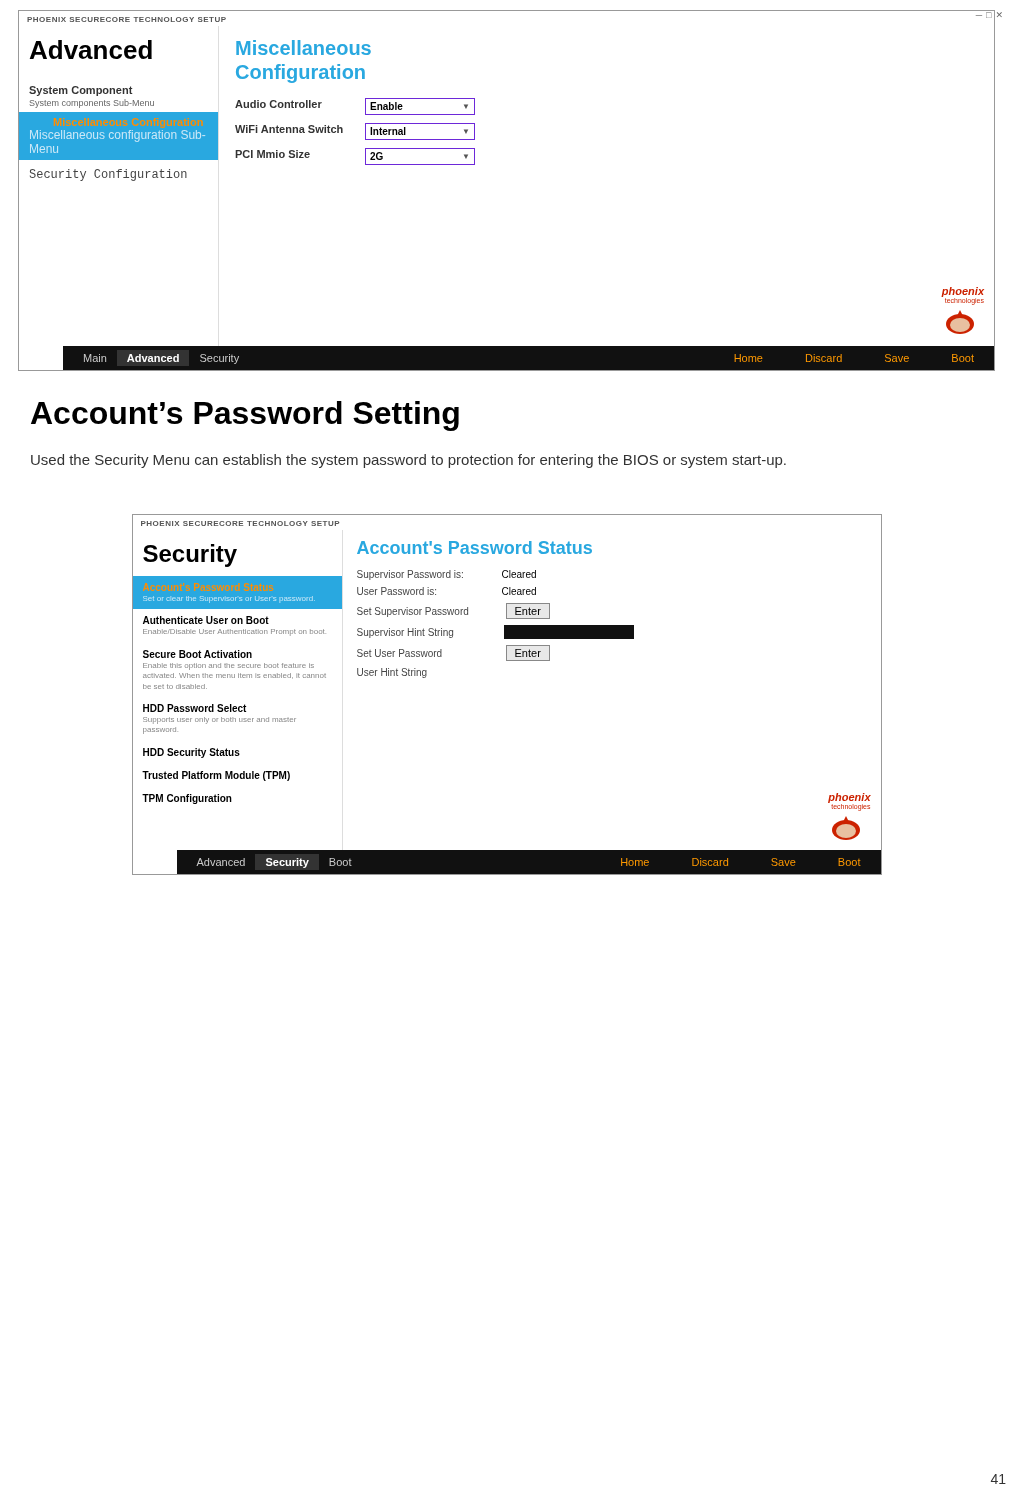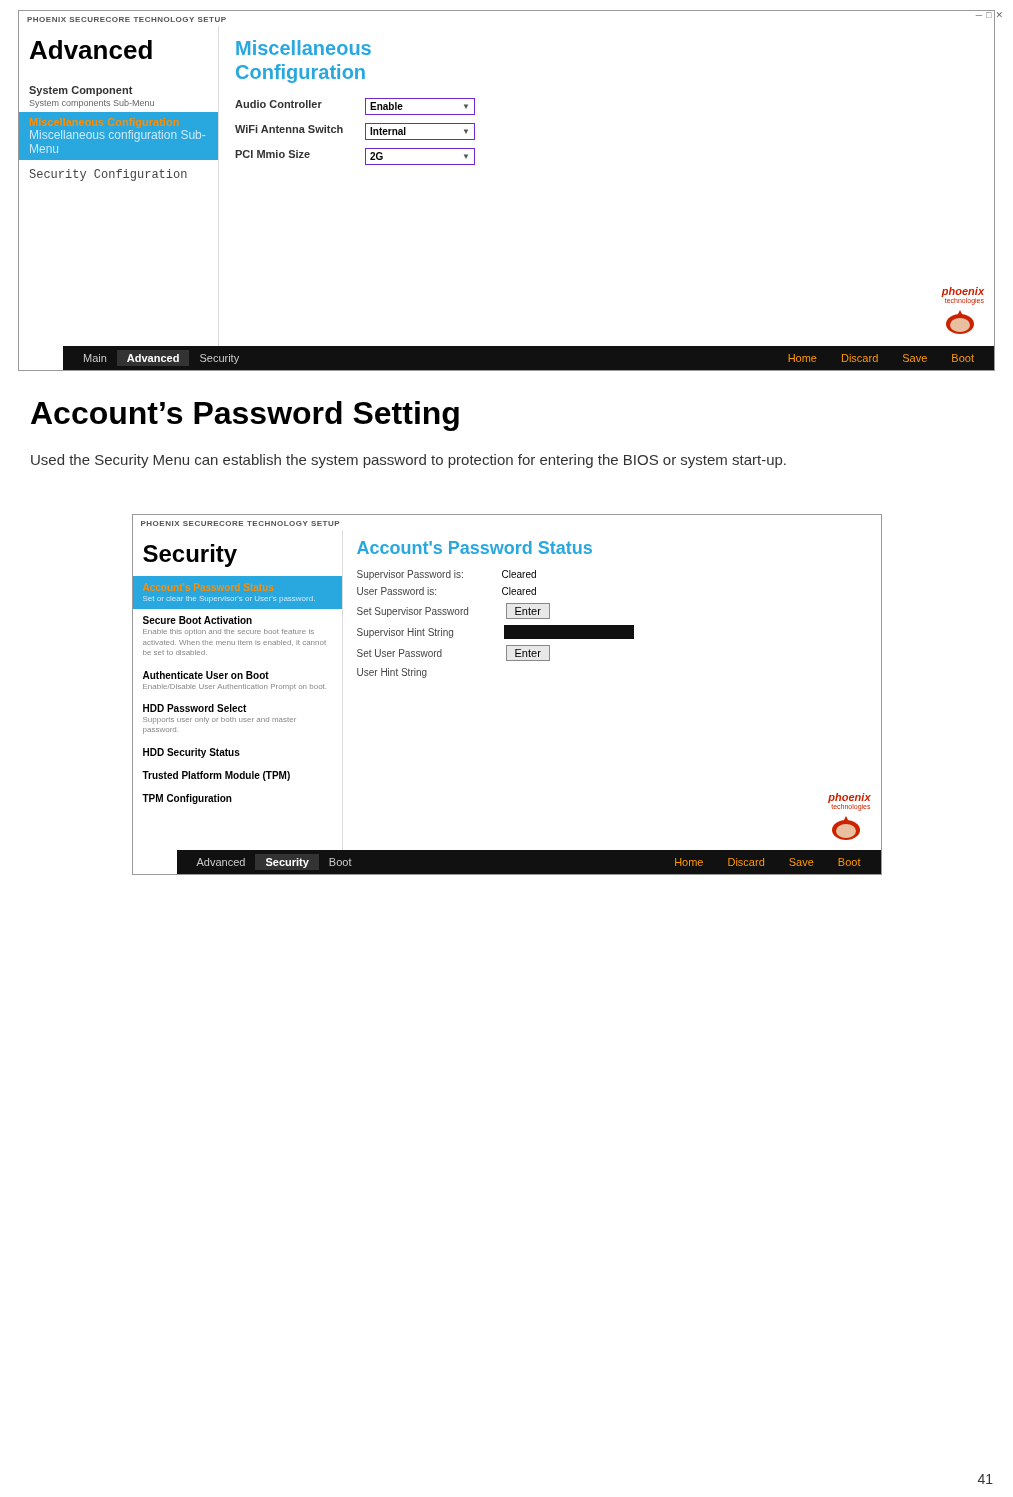--- a/index.html
+++ b/index.html
@@ -66,20 +66,21 @@
 
     .bios-menu-item.active .bios-menu-title {
       color: #ff8c00;
       font-weight: bold;
       font-size: 11px;
     }
 
     .bios-menu-item .bios-menu-title {
       font-size: 11px;
       font-weight: bold;
+      margin-left: 24px;
     }
 
     .bios-menu-item .bios-menu-sub {
       font-size: 12px;
       color: #aaa;
     }
 
     .bios-menu-item.active .bios-menu-sub {
       color: #cce8f7;
     }
@@ -157,21 +158,21 @@
       font-weight: bold;
       background: #333;
     }
 
     .bios-navbar .nav-spacer {
       flex: 1;
     }
 
     .bios-navbar .nav-right {
       display: flex;
-      gap: 4px;
+      gap: 22px;
       justify-content: space-between;
     }
 
     .bios-navbar .nav-right .nav-item {
       color: #f90;
     }
 
     
     .page-section {
       padding: 20px 30px;
@@ -327,21 +328,21 @@
     .item-sub {
       font-size: 8px;
       color: #888;
       line-height: 1.3;
     }
 
     
     .page-number {
       position: absolute;
       bottom: 10px;
-      right: 20px;
+      right: 7px;
       font-size: 14px;
       color: #333;
     }
 
     .bios-body-wrap {
       position: relative;
     }
 
     .phoenix-logo-wrap {
       position: absolute;
@@ -478,26 +479,26 @@
 
       <div class="bios-left2">
         <div class="bios-title-large2">Security</div>
 
         <ul class="sidebar-item-list">
           <li class="active-item">
             <div class="item-title">Account's Password Status</div>
             <div class="item-sub">Set or clear the Supervisor's or User's password.</div>
           </li>
           <li>
+            <div class="item-title">Authenticate User on Boot</div>
+            <div class="item-sub">Enable/Disable User Authentication Prompt on boot.</div>
+          </li>
+          <li>
             <div class="item-title">Secure Boot Activation</div>
             <div class="item-sub">Enable this option and the secure boot feature is activated. When the menu item is enabled, it cannot be set to disabled.</div>
-          </li>
-          <li>
-            <div class="item-title">Authenticate User on Boot</div>
-            <div class="item-sub">Enable/Disable User Authentication Prompt on boot.</div>
           </li>
           <li>
             <div class="item-title">HDD Password Select</div>
             <div class="item-sub">Supports user only or both user and master password.</div>
           </li>
           <li>
             <div class="item-title">HDD Security Status</div>
           </li>
           <li>
             <div class="item-title">Trusted Platform Module (TPM)</div>

